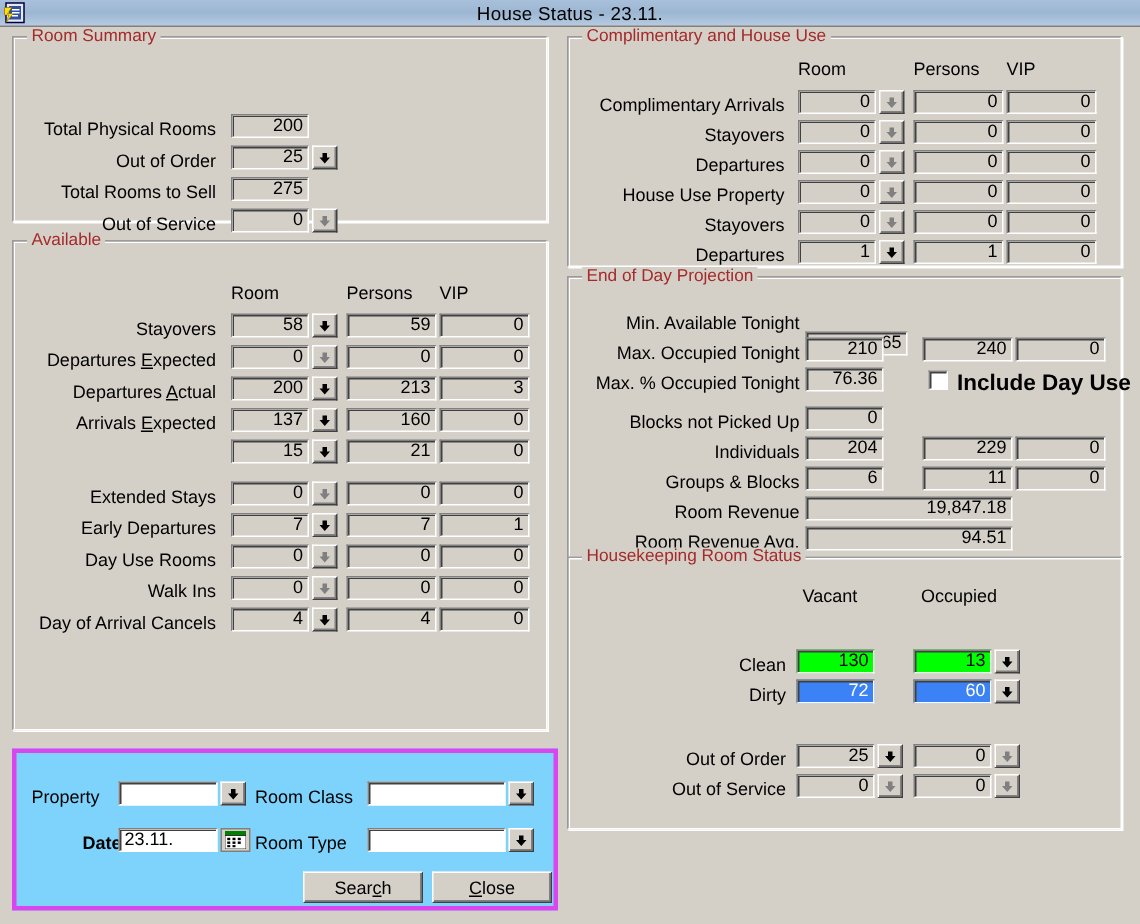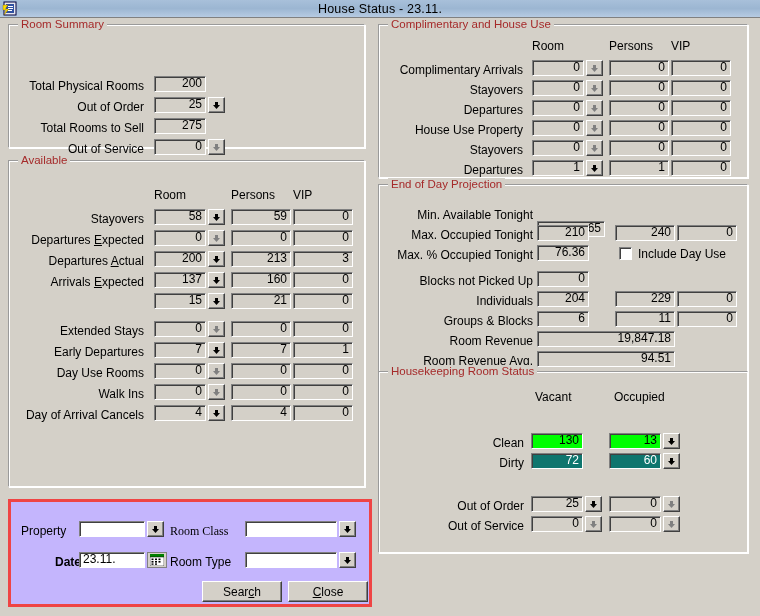--- a/index.html
+++ b/index.html
@@ -45,45 +45,45 @@
     background:#d4d0c8;
     border:1px solid #808080;
     border-right-color:#fff;border-bottom-color:#fff;
     box-shadow:inset 1px 1px 0 #404040;
     font-size:12px;line-height:13px;
     text-align:right;padding:0 3px 0 2px;color:#000;
     overflow:hidden;white-space:nowrap;
   }
   .fld.white{background:#fff;text-align:left;padding-left:3px;}
   .fld.green{background:#00ff00;color:#000;}
-  .fld.red{background:#0f766e;color:#fff;}
+  .fld.red{background:#3b82f6;color:#fff;}
   .spin{
     position:absolute;width:17px;height:16px;box-sizing:border-box;
     background:#d4d0c8;
     border:1px solid #fff;
     border-right-color:#404040;border-bottom-color:#404040;
     box-shadow:inset -1px -1px 0 #808080;
     display:flex;align-items:center;justify-content:center;
   }
   .spin svg{display:block;}
   .arrow-on{fill:#000;}
   .arrow-off{fill:#808080;}
   .cbx{
     position:absolute;width:13px;height:13px;box-sizing:border-box;
     background:#fff;
     border:1px solid #808080;
     border-right-color:#fff;border-bottom-color:#fff;
     box-shadow:inset 1px 1px 0 #404040;
   }
-  .cbx-lbl{position:absolute;font-size:12px;white-space:nowrap;}
+  .cbx-lbl{position:absolute;font-size:15px;white-space:nowrap;font-weight:bold;}
   
   #searchpanel{
     position:absolute;left:8px;top:499px;width:364px;height:108px;
     box-sizing:border-box;
-    border:3px solid #ef4444;background:#c4b5fd;
+    border:3px solid #d946ef;background:#7dd3fc;
   }
   .btn{
     position:absolute;height:21px;box-sizing:border-box;
     background:#d4d0c8;
     border:1px solid #fff;
     border-right-color:#404040;border-bottom-color:#404040;
     box-shadow:inset -1px -1px 0 #808080;
     font-size:12px;color:#000;
     display:flex;align-items:center;justify-content:center;
     cursor:default;
@@ -404,21 +404,21 @@
 
 <div id="searchpanel">
   <span class="lbl" style="left:10px;top:21px;width:60px;text-align:left;">Property</span>
   <span class="fld white" style="left:68px;top:19px;width:66px;"></span>
   <span class="spin" style="left:136px;top:19px;">
       <svg width="9" height="9" viewBox="0 0 9 9">
         <path class="arrow-on" d="M3 1h3v3h2L4.5 8 1 4h2z"></path>
       </svg>
     </span>
 
-  <span class="lbl" style="left:159px;top:21px;width:80px;text-align:left;font-family:Liberation Serif, serif;">Room Class</span>
+  <span class="lbl" style="left:159px;top:21px;width:80px;text-align:left;">Room Class</span>
   <span class="fld white" style="left:234px;top:19px;width:92px;"></span>
   <span class="spin" style="left:328px;top:19px;">
       <svg width="9" height="9" viewBox="0 0 9 9">
         <path class="arrow-on" d="M3 1h3v3h2L4.5 8 1 4h2z"></path>
       </svg>
     </span>
 
   <span class="lbl" style="left:10px;top:52px;width:60px;font-weight:bold;">Date</span>
   <span class="fld white" style="left:68px;top:50px;width:66px;">23.11.</span>
   <span id="calbtn" style="left:136px;top:50px;">

